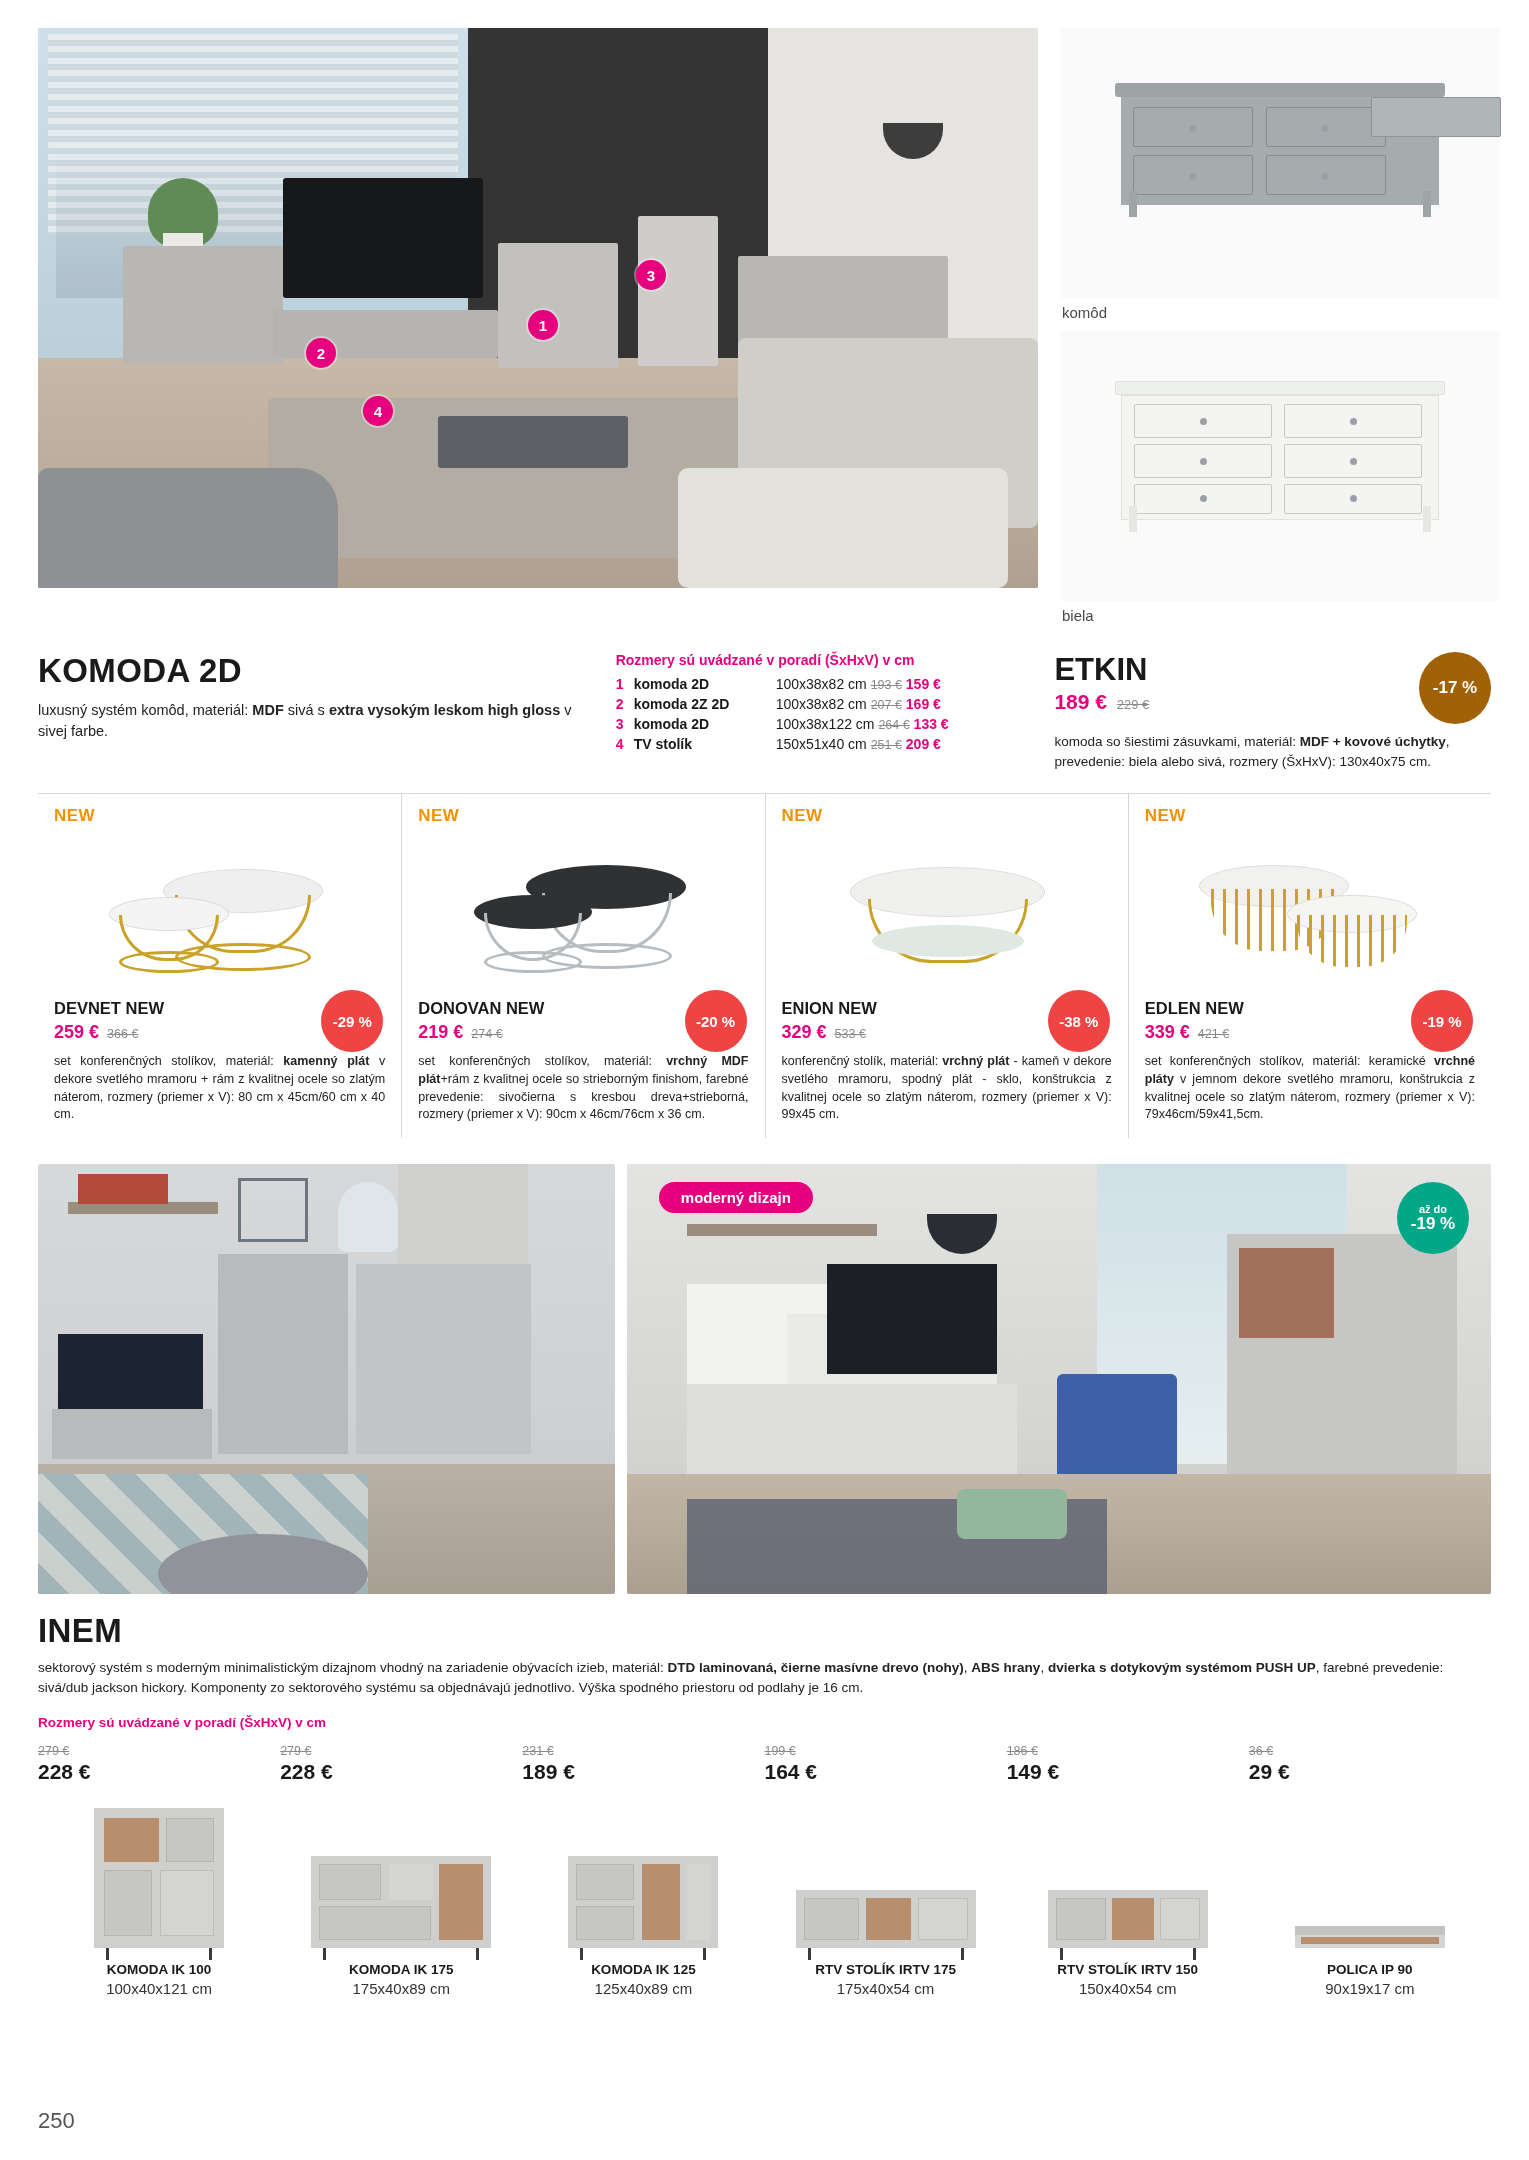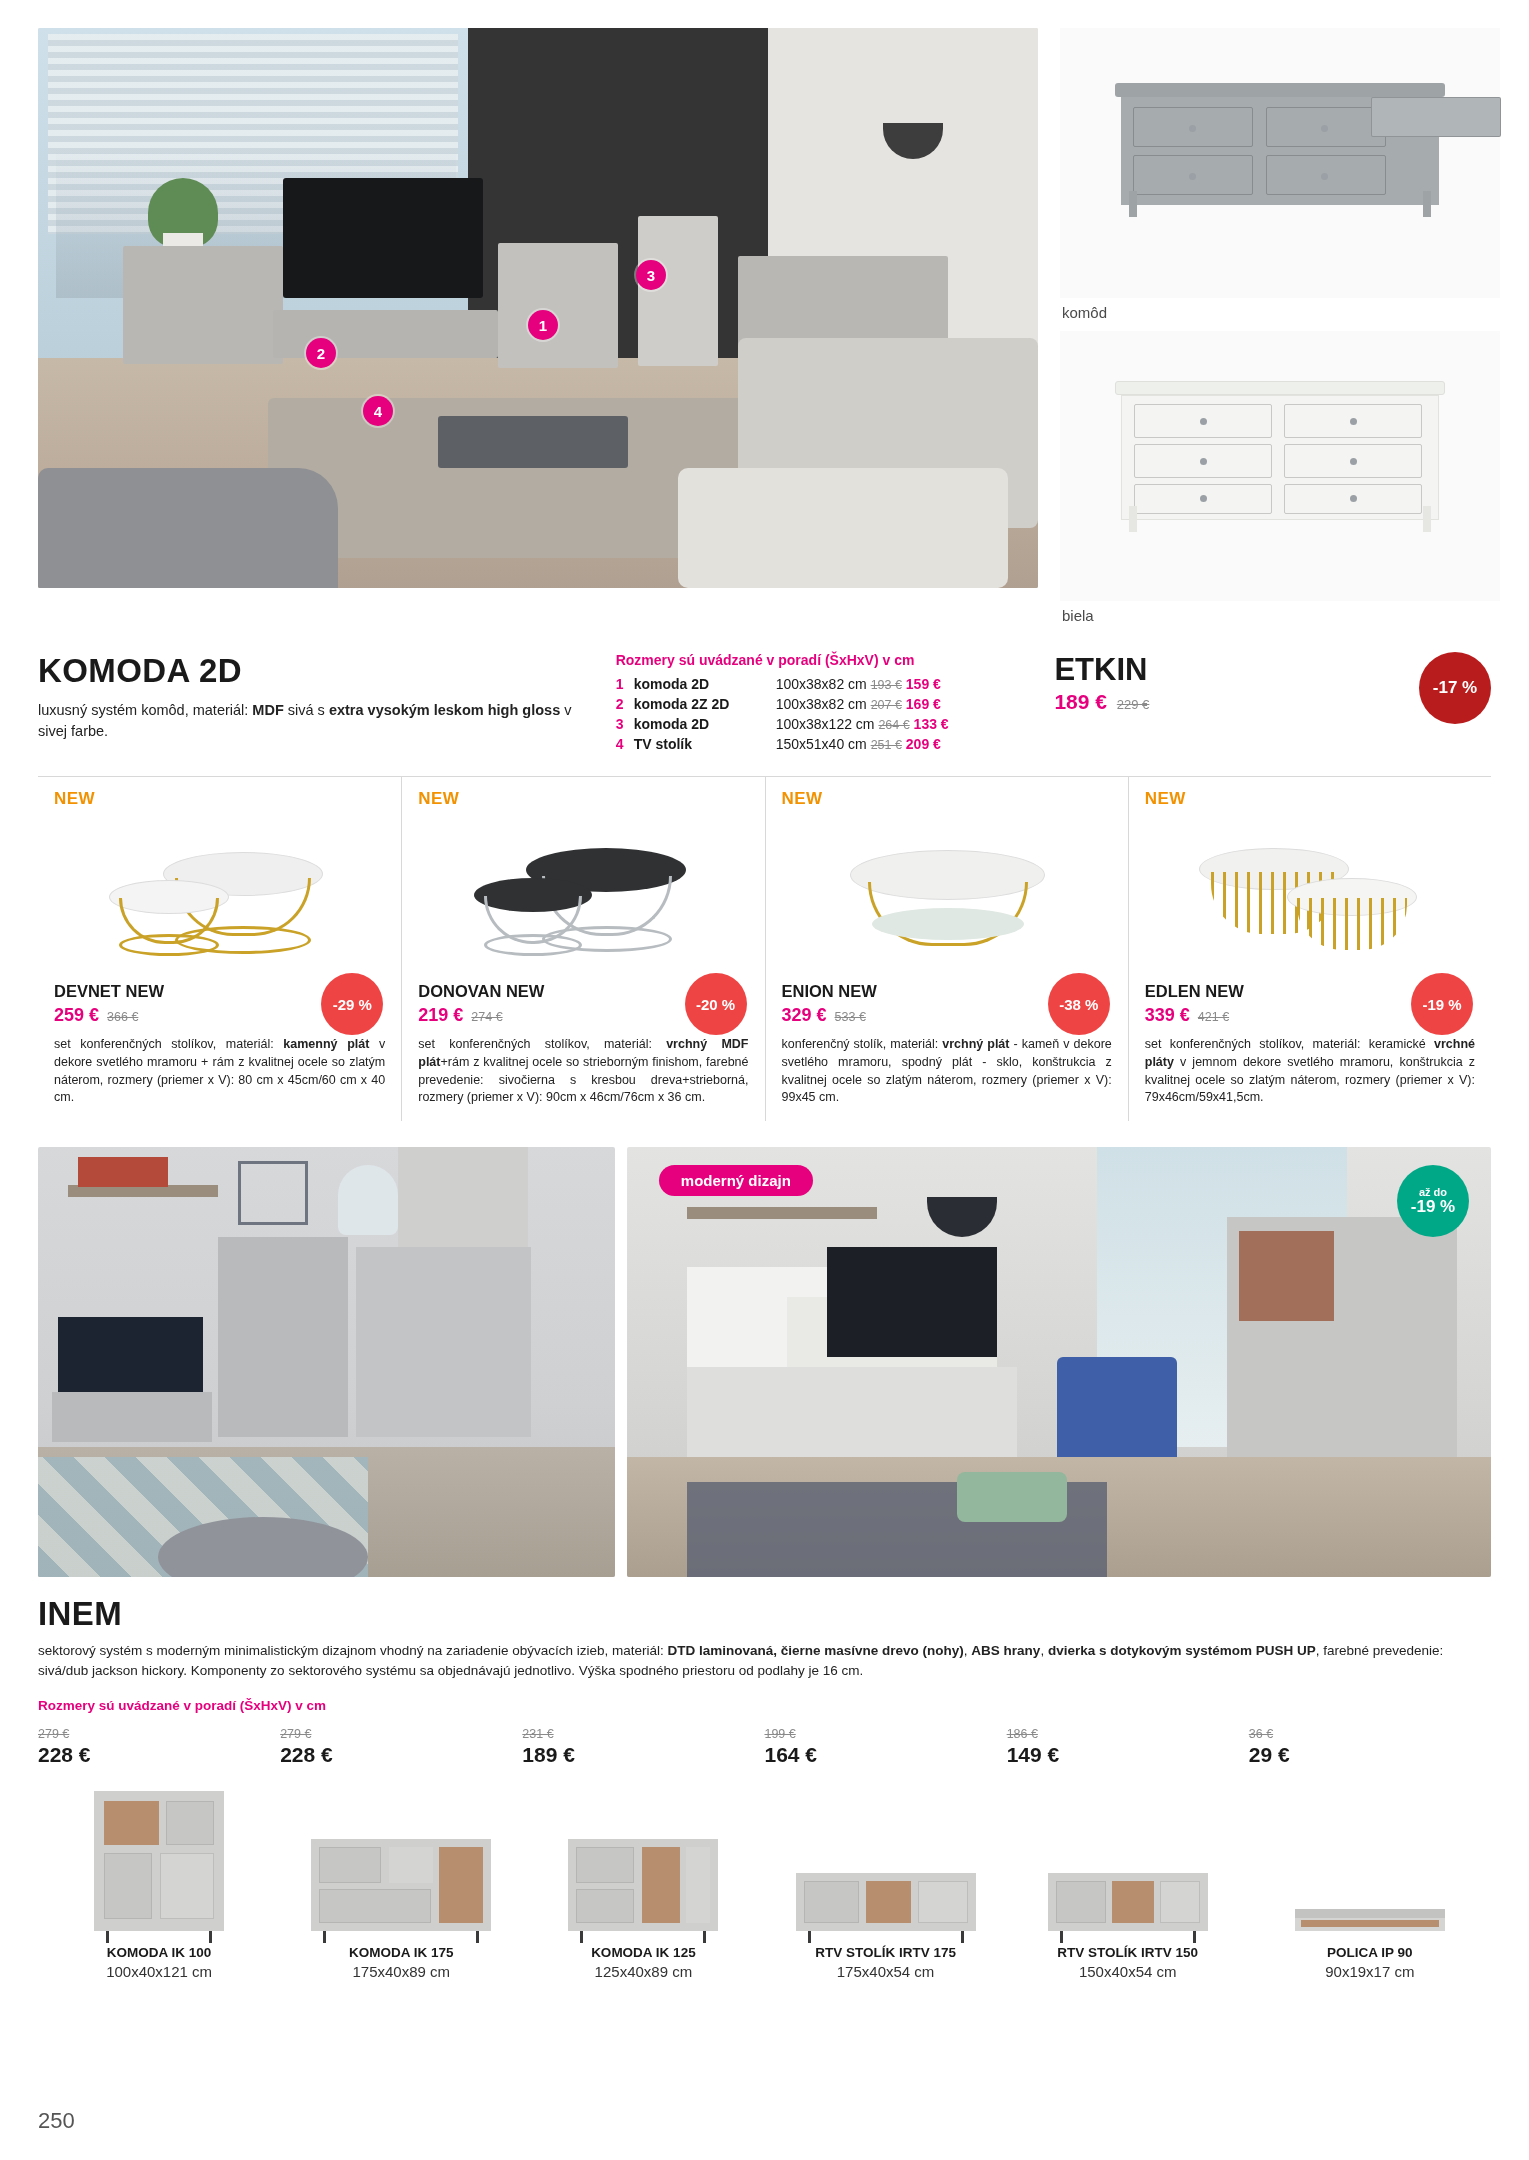--- a/index.html
+++ b/index.html
@@ -88,21 +88,21 @@
   .old { color:#8a8a8a; text-decoration:line-through; font-size:12.5px; }
   .new-price { color:#e6007e; font-weight:700; }
 
   .etkin-col { width:440px; position:relative; }
   .etkin-title { font-size:31px; font-weight:700; }
   .price-big { font-size:21px; font-weight:700; color:#e6007e; margin-top:2px; }
   .price-big .old { font-size:13px; font-weight:400; margin-left:4px; }
   .etkin-desc { font-size:13.5px; line-height:1.45; margin-top:8px; color:#232323; }
 
   .badge {
-    width:72px; height:72px; border-radius:50%; background:#b91c1c; color:#fff;
+    width:72px; height:72px; border-radius:50%; background:#a16207; color:#fff;
     display:flex; align-items:center; justify-content:center; font-weight:700; font-size:17px;
   }
 
   
   .tables-strip { display:flex; margin-top:22px; border-top:1px solid #d8d8d8; }
   .tcell { width:25%; padding:12px 16px 14px 16px; position:relative; }
   .tcell + .tcell { border-left:1px solid #d8d8d8; }
   .new-tag { color:#f39200; font-weight:700; font-size:17px; letter-spacing:.5px; }
   .t-img { height:165px; display:flex; align-items:flex-end; justify-content:center; }
   .t-name { font-weight:700; font-size:16.5px; margin-top:8px; }
@@ -302,20 +302,23 @@
       <div style="display:flex; justify-content:space-between; align-items:flex-start;">
         <div>
           <div class="etkin-title">ETKIN</div>
           <div class="price-big">
             <span>189 €</span>
             <span class="old">229 €</span>
           </div>
         </div>
         <div class="badge">-17 %</div>
       </div>
+      <div class="etkin-desc">
+        <span>komoda so šiestimi zásuvkami, materiál: </span><b>MDF + kovové úchytky</b><span>, prevedenie: biela alebo sivá, rozmery (ŠxHxV): 130x40x75 cm.</span>
+      </div>
     </div>
   </div>
 
   <div class="tables-strip">
 
     <div class="tcell">
       <div class="new-tag">NEW</div>
       <div class="t-img">
         <div class="ctable">
           <div class="ct-top" style="left:58px; top:18px; width:160px; height:44px; background:#efefef; border:1px solid #dcdcdc;"></div>

